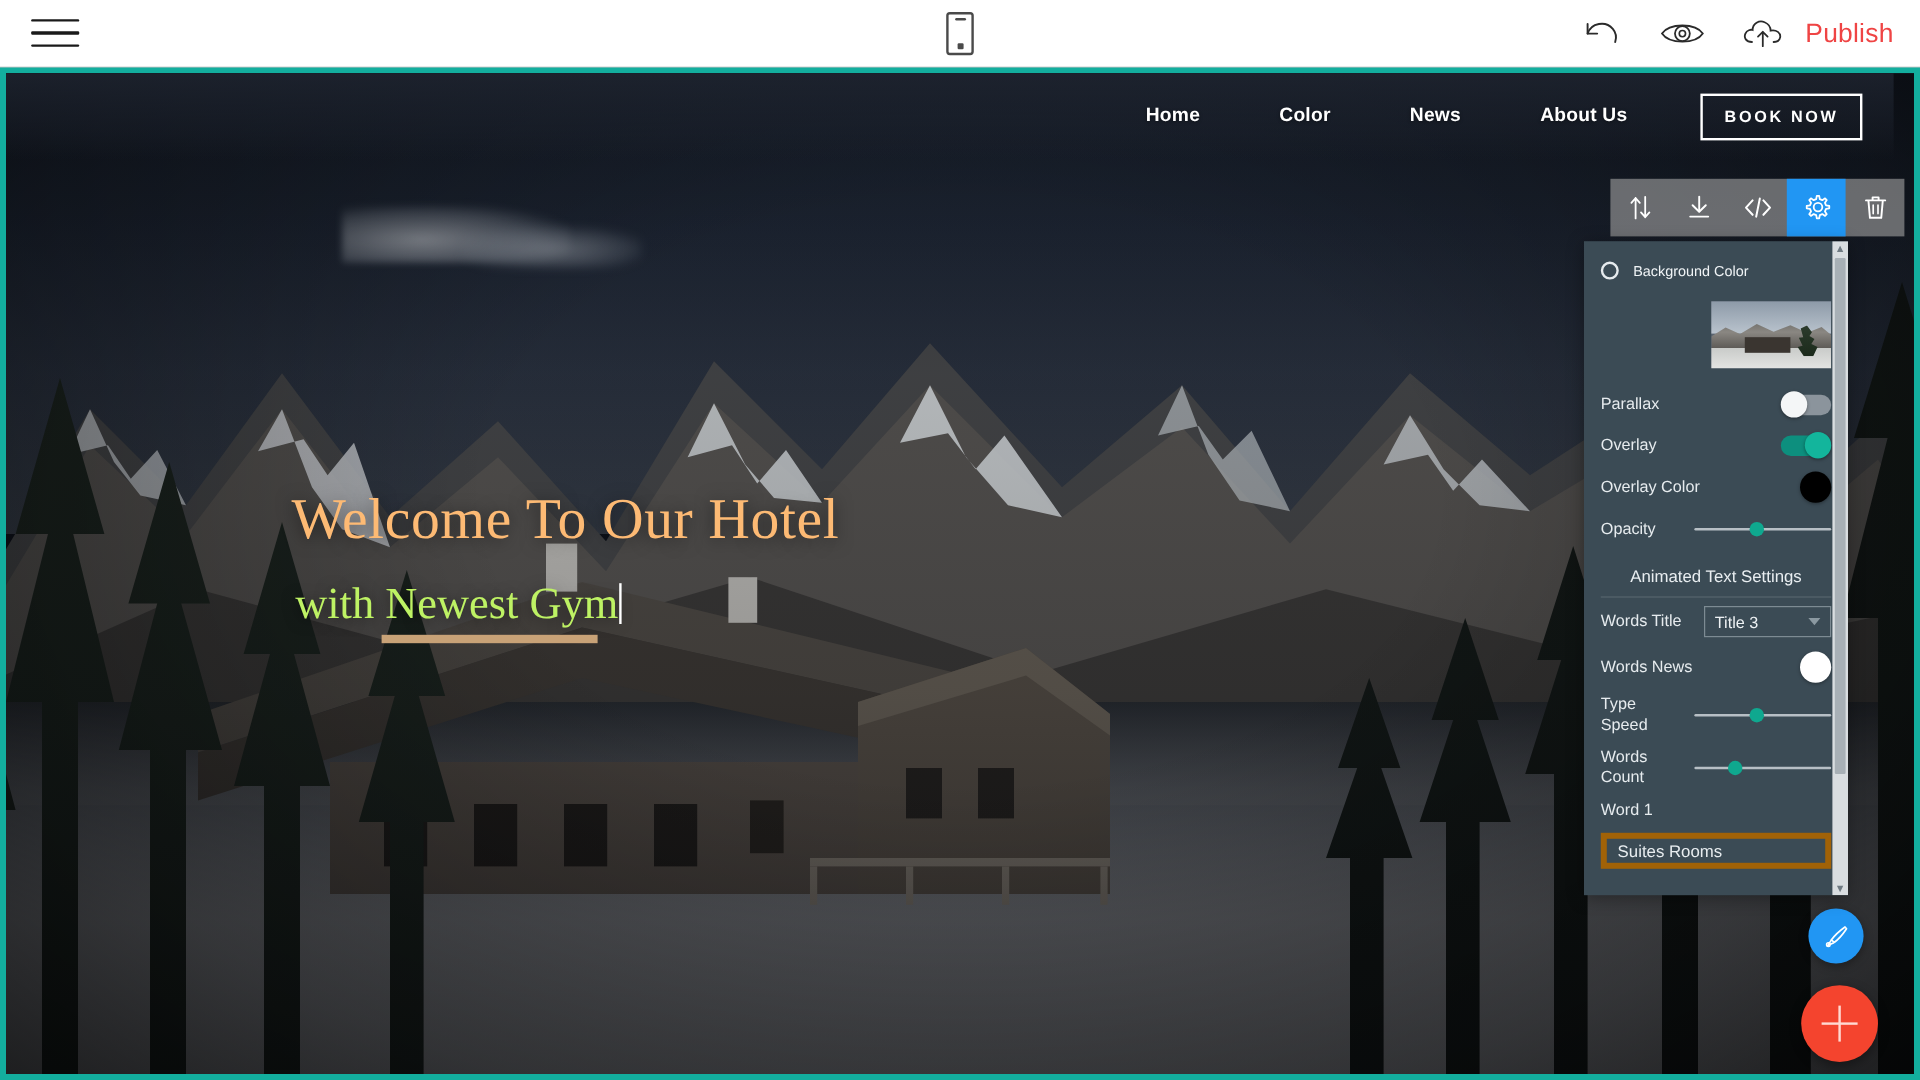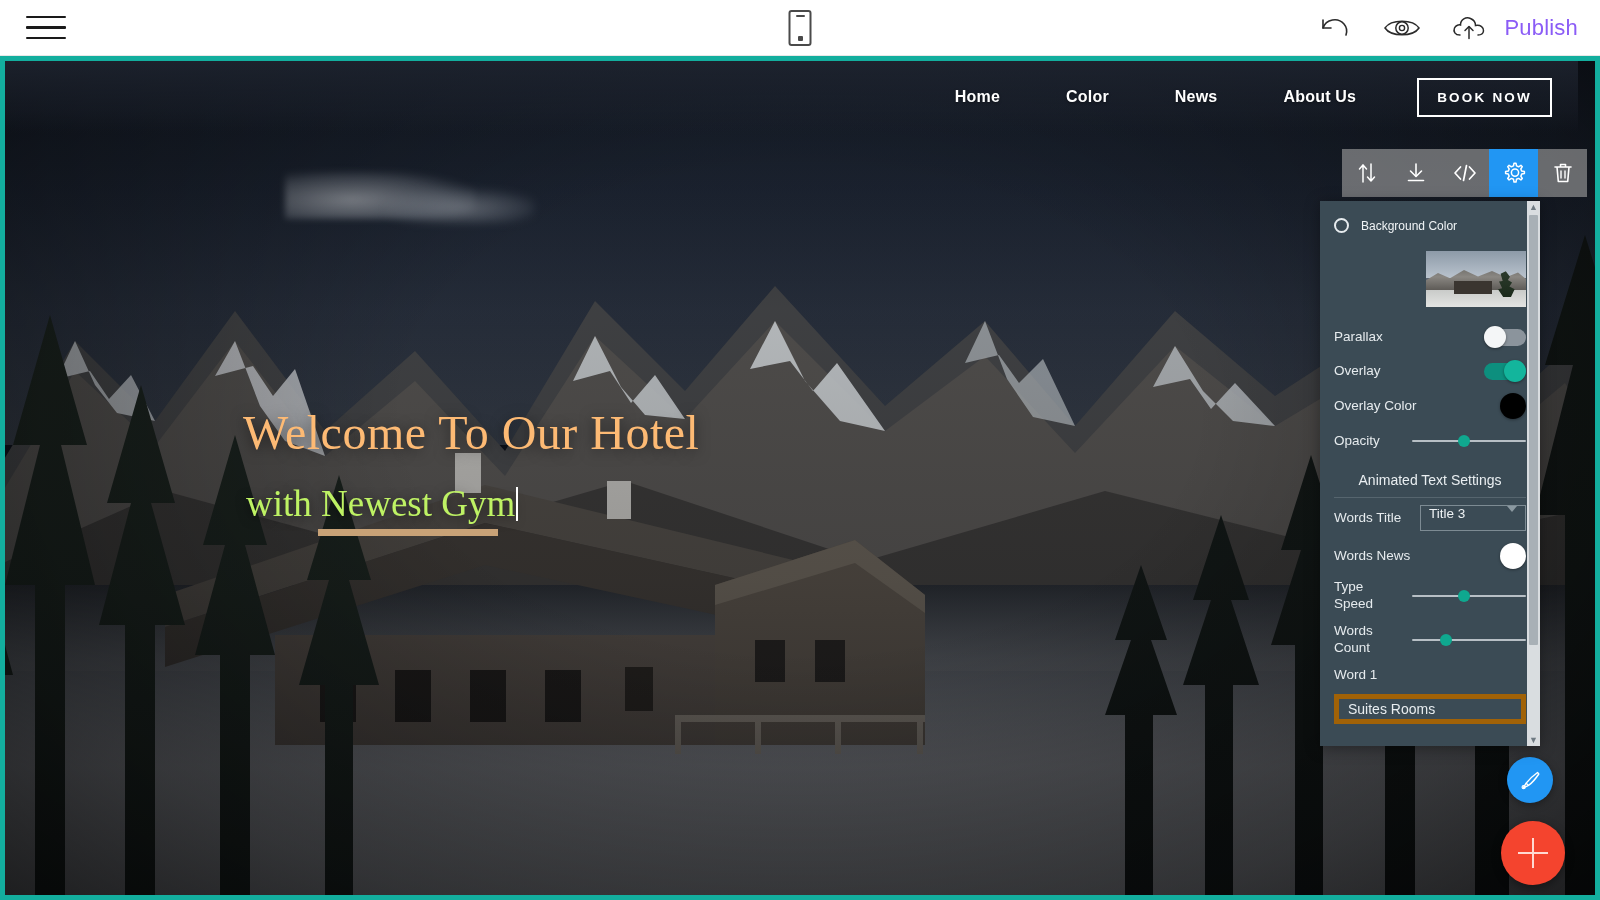--- a/index.html
+++ b/index.html
@@ -54,21 +54,21 @@
   .appbar-right {
     margin-left: auto; margin-right: 22px;
     display: flex; align-items: center; gap: 30px;
   }
   .appbar-right .icon-btn { cursor: pointer; display: flex; align-items: center; }
   .publish-btn {
     display: flex; align-items: center; gap: 13px;
     cursor: pointer;
   }
   .publish-label {
-    font-size: 22px; color: #8b5cf6; letter-spacing: 0.2px;
+    font-size: 22px; color: #ef4444; letter-spacing: 0.2px;
   }
 
   
   .canvas-frame {
     position: absolute;
     top: 56px; left: 0;
     width: 1600px; height: 844px;
     border: 5px solid #13AE9E;
     background: #0e131c;
     overflow: hidden;
@@ -252,21 +252,21 @@
 
   .section-title {
     text-align: center; color: #e9eef1; font-size: 14px;
     padding: 14px 0 9px; margin: 0 14px;
     border-bottom: 1px solid #56656e;
   }
 
   .select-box {
     flex: none; width: 106px; height: 26px;
     border: 1px solid #7d8b93; background: transparent;
-    display: flex; align-items: flex-start; padding: 0 8px;
+    display: flex; align-items: center; padding: 0 8px;
     color: #eef2f4; font-size: 13.5px; cursor: pointer;
   }
   .select-box .caret {
     margin-left: auto;
     width: 0; height: 0; border-left: 5px solid transparent;
     border-right: 5px solid transparent; border-top: 6px solid #8b99a1;
   }
 
   .text-input {
     margin: 6px 14px 0; height: 30px;

